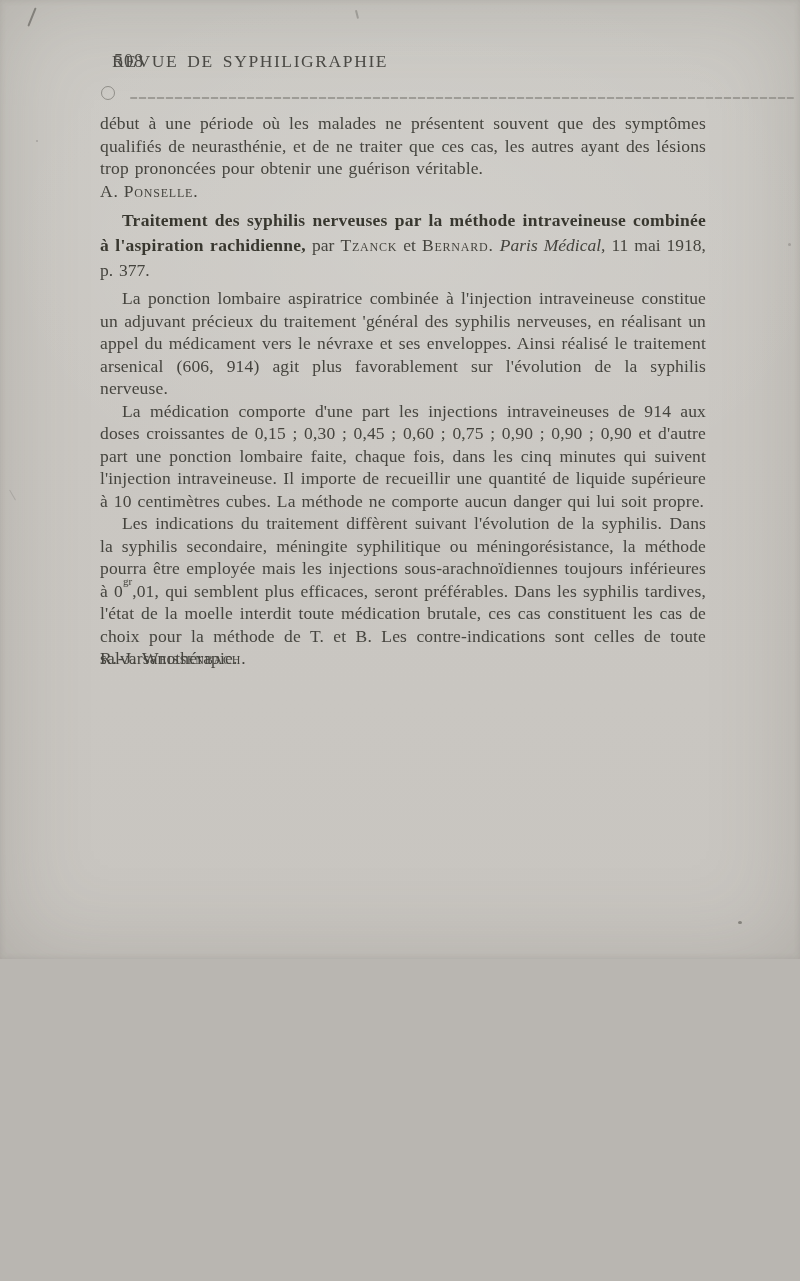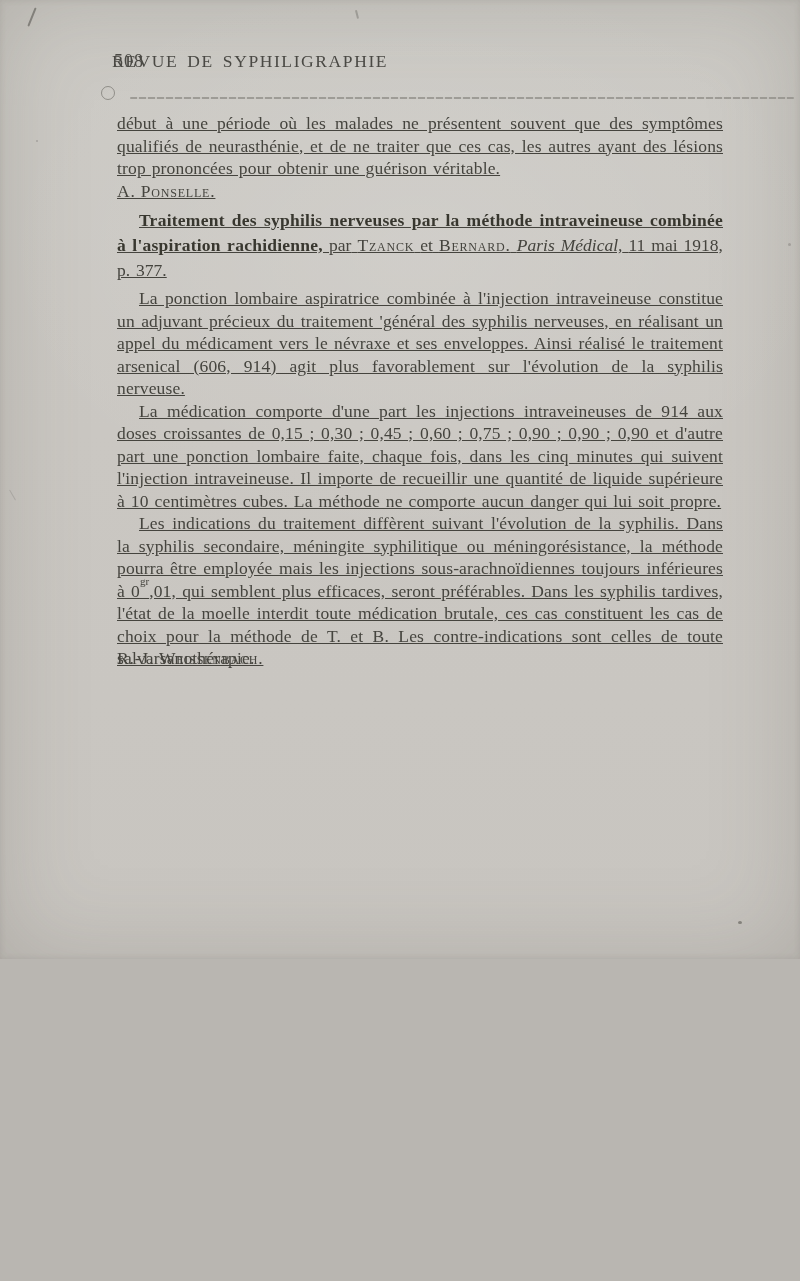--- a/index.html
+++ b/index.html
@@ -15,21 +15,21 @@
     -webkit-hyphens:manual; hyphens:manual;
   }
   
   .pageno { position:absolute; left:114px; top:51px; font-size:18px; letter-spacing:1px; color:#4a4944; }
   .jtitle { position:absolute; left:112px; width:606px; top:51px; font-size:17.5px; letter-spacing:1.6px; word-spacing:3px; color:#4a4944; }
   .rule { position:absolute; left:130px; top:97px; width:664px; height:2px;
           background:repeating-linear-gradient(90deg,#8e8c86 0 7px, rgba(142,140,134,0.15) 7px 9px);
           opacity:.75; border-radius:1px; }
   .circlemark { position:absolute; left:101px; top:86px; width:12px; height:12px; border:1.6px solid rgba(95,93,88,0.55); border-radius:50%; }
   
-  .bodycol { position:absolute; left:117px; top:112px; width:606px; font-size:17.5px; line-height:22.5px;text-decoration:underline; }
+  .bodycol { position:absolute; left:100px; top:112px; width:606px; font-size:17.5px; line-height:22.5px; }
   .para { margin:0; text-align:justify; text-indent:22px; word-spacing:1.4px; letter-spacing:0.15px; }
   .para.noind { text-indent:0; }
   .heading { margin:6px 0 4px; text-align:justify; text-indent:22px; line-height:25px; word-spacing:1.6px; }
   .heading b { font-weight:bold; color:#38372f; letter-spacing:0.25px; }
   .sc { font-variant:small-caps; letter-spacing:0.8px; }
   .it { font-style:italic; }
   .sig { text-align:left; padding-right:16px; font-size:17.5px; line-height:22.5px; color:#45443e; }
   .sig2 { margin-top:-22.5px; padding-right:13px; }
   sup.gr { font-size:11px; line-height:0; position:relative; top:-5px; letter-spacing:0; }
   

